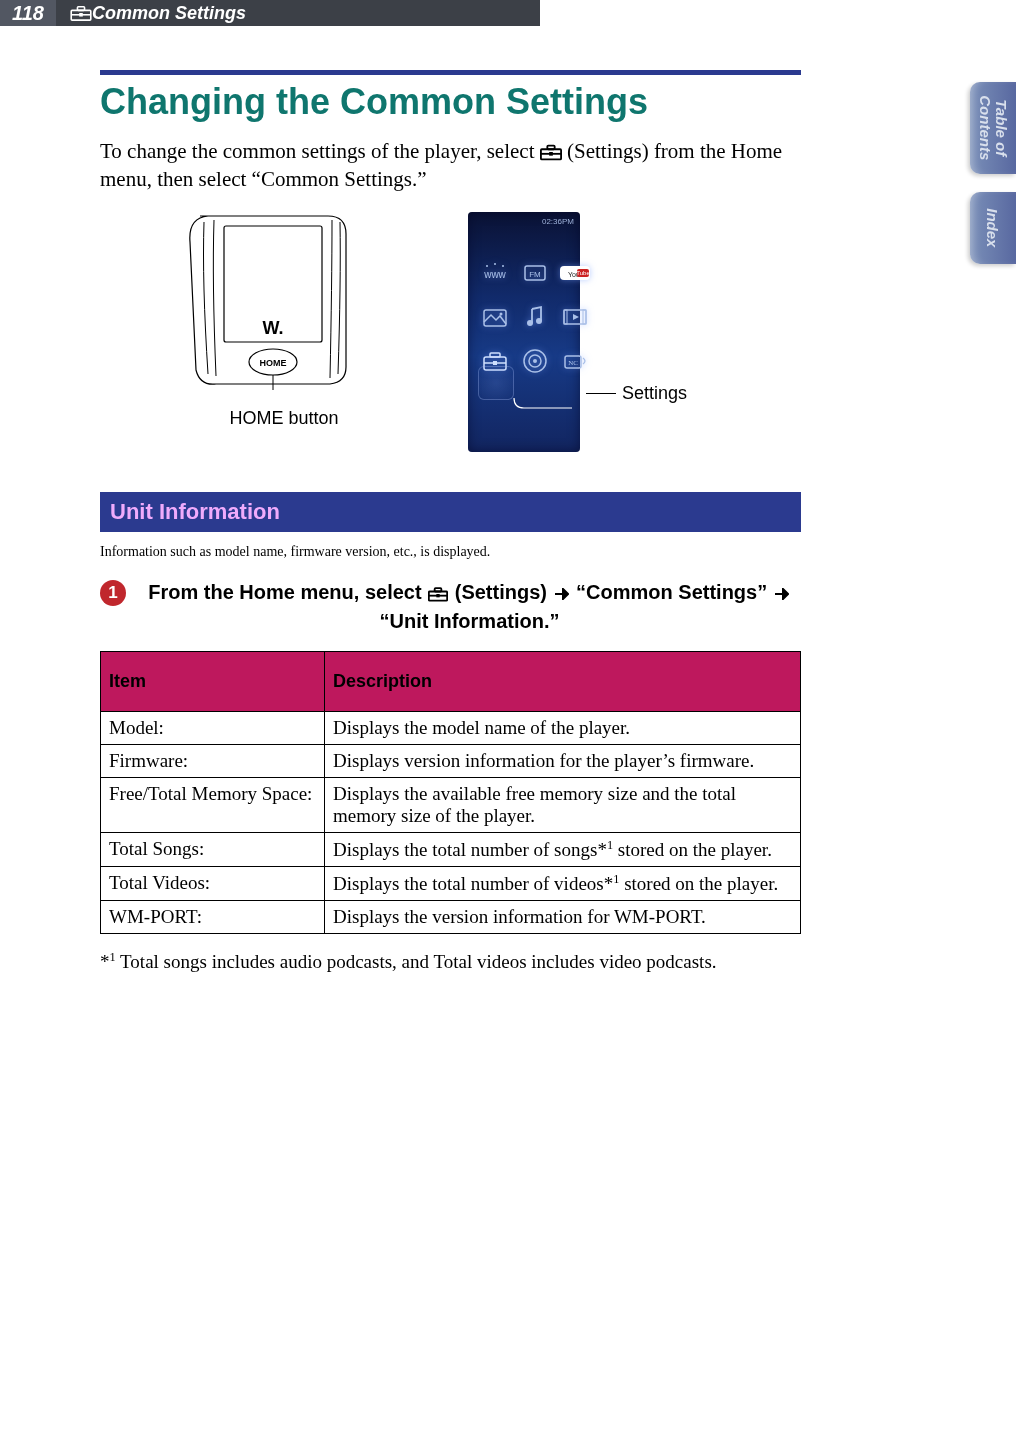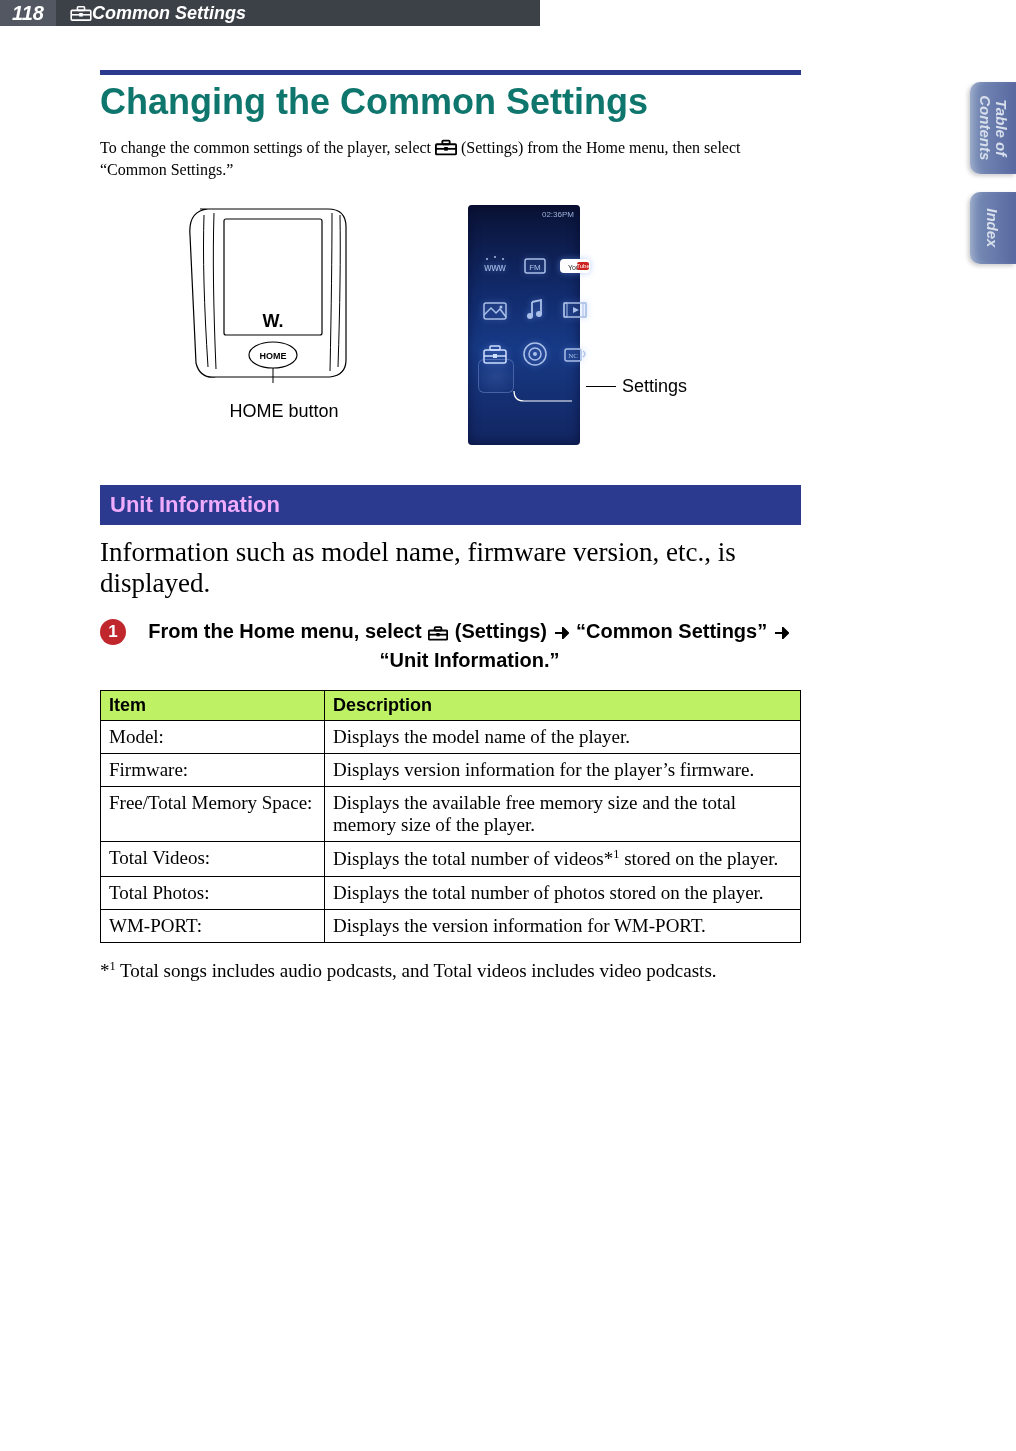--- a/index.html
+++ b/index.html
@@ -99,24 +99,24 @@
       margin-bottom: 6px;
     }
     .main-heading {
       color: #0f766e;
       font-family: Arial, sans-serif;
       font-weight: 900;
       font-size: 36px;
       margin-bottom: 14px;
     }
     .intro-text {
-      font-size: 16px;
+      font-size: 21px;
       line-height: 1.35;
       color: #000;
-      margin-bottom: 25px;
+      margin-bottom: 18px;
     }
     .inline-icon {
       display: inline-block;
       vertical-align: -3px;
       width: 22px;
       height: 18px;
     }
     .figures-row {
       display: flex;
       align-items: flex-start;
@@ -199,21 +199,21 @@
     .section-header {
       background: #2b3a8f;
       color: #f0abfc;
       font-family: Arial, sans-serif;
       font-weight: bold;
       font-size: 22px;
       padding: 7px 10px;
       margin-bottom: 12px;
     }
     .section-intro {
-      font-size: 27px;
+      font-size: 14px;
       margin-bottom: 18px;
     }
     .step-row {
       display: flex;
       align-items: flex-start;
       gap: 12px;
       margin-bottom: 16px;
     }
     .step-badge {
       width: 26px;
@@ -241,26 +241,26 @@
       display: inline-block;
       vertical-align: -1px;
       margin: 0 2px;
     }
     table.info-table {
       width: 100%;
       border-collapse: collapse;
       margin-bottom: 16px;
     }
     table.info-table th {
-      background: #bef264;
+      background: #be185d;
       text-align: left;
       font-family: Arial, sans-serif;
       font-weight: bold;
       font-size: 18px;
-      padding: 4px 8px;
+      padding: 19px 8px;
       border: 1px solid #000;
     }
     table.info-table td {
       font-size: 19px;
       padding: 5px 8px;
       border: 1px solid #000;
       vertical-align: top;
     }
     table.info-table td:first-child {
       width: 224px;
@@ -464,26 +464,26 @@
         </tr>
         <tr>
           <td>Firmware:</td>
           <td>Displays version information for the player’s firmware.</td>
         </tr>
         <tr>
           <td>Free/Total Memory Space:</td>
           <td>Displays the available free memory size and the total memory size of the player.</td>
         </tr>
         <tr>
+          <td>Total Songs:</td>
+          <td><span>Displays the total number of songs*</span><span class="sup-ref">1</span><span> stored on the player.</span></td>
+        </tr>
+        <tr>
           <td>Total Videos:</td>
           <td><span>Displays the total number of videos*</span><span class="sup-ref">1</span><span> stored on the player.</span></td>
-        </tr>
-        <tr>
-          <td>Total Photos:</td>
-          <td>Displays the total number of photos stored on the player.</td>
         </tr>
         <tr>
           <td>WM-PORT:</td>
           <td>Displays the version information for WM-PORT.</td>
         </tr>
       </tbody>
   </table>
 
   <p class="footnote">
     <span>*</span><sup>1</sup><span> Total songs includes audio podcasts, and Total videos includes video podcasts.</span>

